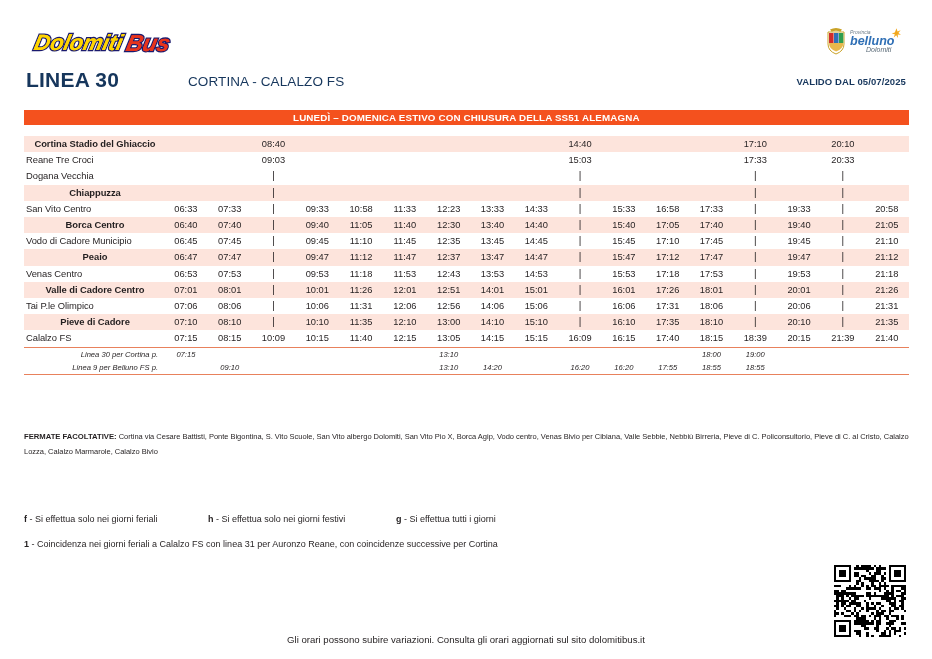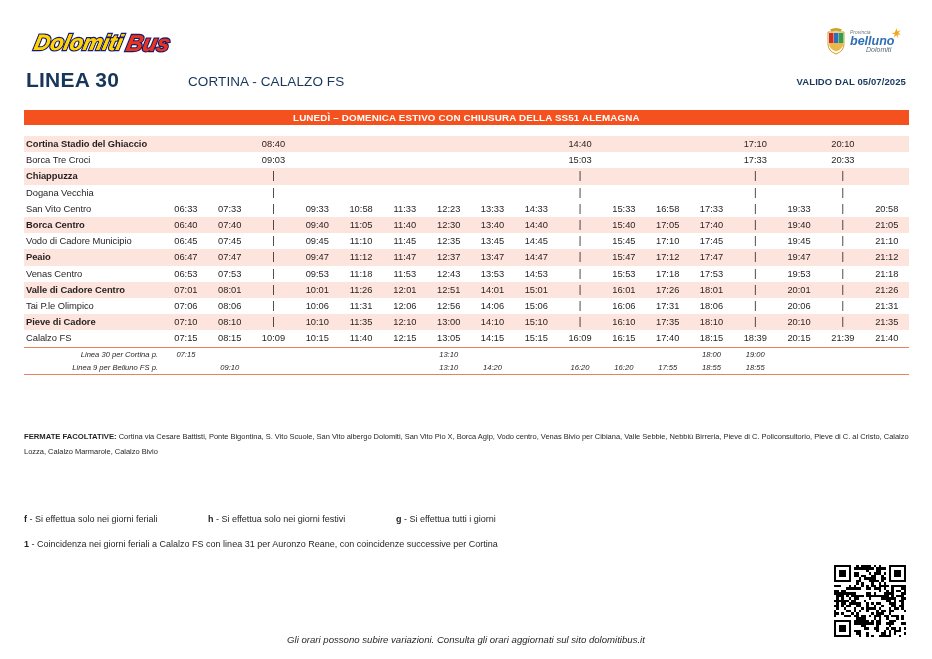--- a/index.html
+++ b/index.html
@@ -54,21 +54,21 @@
   .spacer-row td{height:11px;background:#ffffff;}
 
   tr.r td{
     height:16.2px;line-height:16.2px;
     font-size:9.3px;text-align:center;color:#231f20;
     vertical-align:middle;
   }
   tr.r td.stop{
     text-align:left;font-size:9.4px;padding-left:2px;letter-spacing:-.05px;
   }
-  tr.r.bold td.stop{font-weight:bold;}
+  tr.r.bold td.stop{font-weight:bold;text-align:center;}
   tr.r.alt td{background:#fde4dc;}
   tr.r td.pipe{font-size:10px;}
 
   tr.last td{border-bottom:1.6px solid #e8815c;}
 
   
   tr.conn td{
     height:13px;line-height:13px;
     font-size:7.6px;font-style:italic;text-align:center;color:#231f20;
   }
@@ -90,21 +90,21 @@
   .leg-item.i2{margin-left:48px;}
   .leg-item.i3{margin-left:48px;}
   .leg-key{font-weight:bold;}
 
   
   .qr{position:absolute;right:26px;bottom:22px;width:72px;height:72px;}
 
   
   .foot{
     position:absolute;left:0;right:0;bottom:14px;
-    text-align:center;font-size:9.6px;font-style:italic;color:#231f20;
+    text-align:center;font-size:9.6px;color:#231f20;
   }
 </style>
 </head>
 <body>
 
 <div class="page">
 
   <div class="hdr">
 
     <div class="logo">
@@ -172,61 +172,61 @@
             <td>14:40</td>
             <td></td>
             <td></td>
             <td></td>
             <td>17:10</td>
             <td></td>
             <td>20:10</td>
             <td></td>
           </tr>
           <tr class="r">
-            <td class="stop">Borca Tre Croci</td>
+            <td class="stop">Reane Tre Croci</td>
             <td></td>
             <td></td>
             <td>09:03</td>
             <td></td>
             <td></td>
             <td></td>
             <td></td>
             <td></td>
             <td></td>
             <td>15:03</td>
             <td></td>
             <td></td>
             <td></td>
             <td>17:33</td>
             <td></td>
             <td>20:33</td>
+            <td></td>
+          </tr>
+          <tr class="r">
+            <td class="stop">Dogana Vecchia</td>
+            <td></td>
+            <td></td>
+            <td class="pipe">|</td>
+            <td></td>
+            <td></td>
+            <td></td>
+            <td></td>
+            <td></td>
+            <td></td>
+            <td class="pipe">|</td>
+            <td></td>
+            <td></td>
+            <td></td>
+            <td class="pipe">|</td>
+            <td></td>
+            <td class="pipe">|</td>
             <td></td>
           </tr>
           <tr class="r alt bold">
             <td class="stop">Chiappuzza</td>
-            <td></td>
-            <td></td>
-            <td class="pipe">|</td>
-            <td></td>
-            <td></td>
-            <td></td>
-            <td></td>
-            <td></td>
-            <td></td>
-            <td class="pipe">|</td>
-            <td></td>
-            <td></td>
-            <td></td>
-            <td class="pipe">|</td>
-            <td></td>
-            <td class="pipe">|</td>
-            <td></td>
-          </tr>
-          <tr class="r">
-            <td class="stop">Dogana Vecchia</td>
             <td></td>
             <td></td>
             <td class="pipe">|</td>
             <td></td>
             <td></td>
             <td></td>
             <td></td>
             <td></td>
             <td></td>
             <td class="pipe">|</td>

